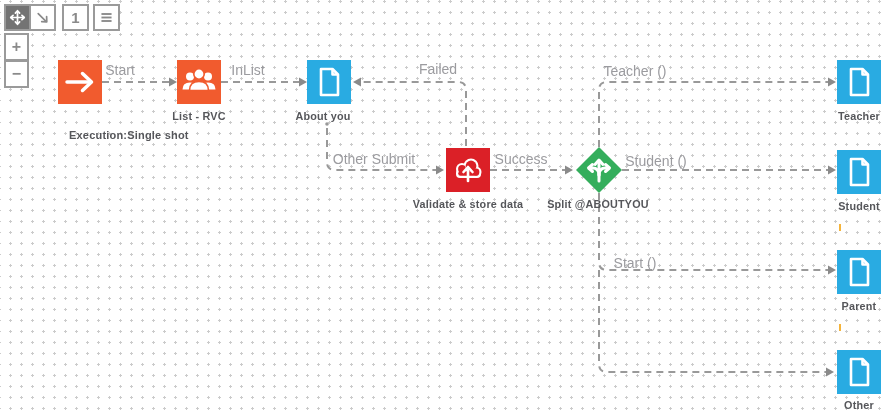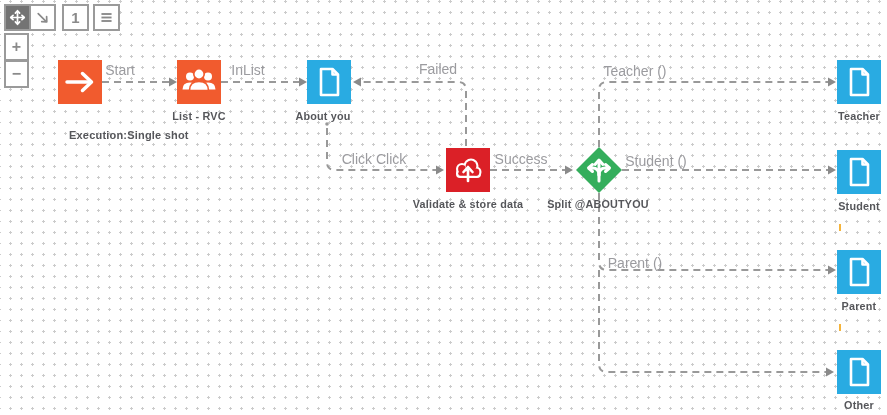--- a/index.html
+++ b/index.html
@@ -207,22 +207,22 @@
         <path d="M14 9 H25.5 L31 14.5 V35 H14 Z"></path>
           <path d="M25.5 9 V14.5 H31"></path>
       </g>
     </svg>
   </div>
   <div class="node-label" style="left:789px;top:399px;">Other</div>
 
   <div class="edge-label" style="left:120px;top:62px;">Start</div>
   <div class="edge-label" style="left:248px;top:62px;">InList</div>
   <div class="edge-label" style="left:438px;top:61px;">Failed</div>
-  <div class="edge-label" style="left:374px;top:151px;">Click Click</div>
+  <div class="edge-label" style="left:374px;top:151px;">Other Submit</div>
   <div class="edge-label" style="left:521px;top:151px;">Success</div>
   <div class="edge-label" style="left:635px;top:63px;">Teacher ()</div>
   <div class="edge-label" style="left:656px;top:153px;">Student ()</div>
-  <div class="edge-label" style="left:635px;top:255px;">Parent ()</div>
+  <div class="edge-label" style="left:635px;top:255px;">Start ()</div>
 
   <div class="ytick" style="left:839px;top:224px;"></div>
   <div class="ytick" style="left:839px;top:324px;"></div>
 
 </div>
 
 </body></html>

